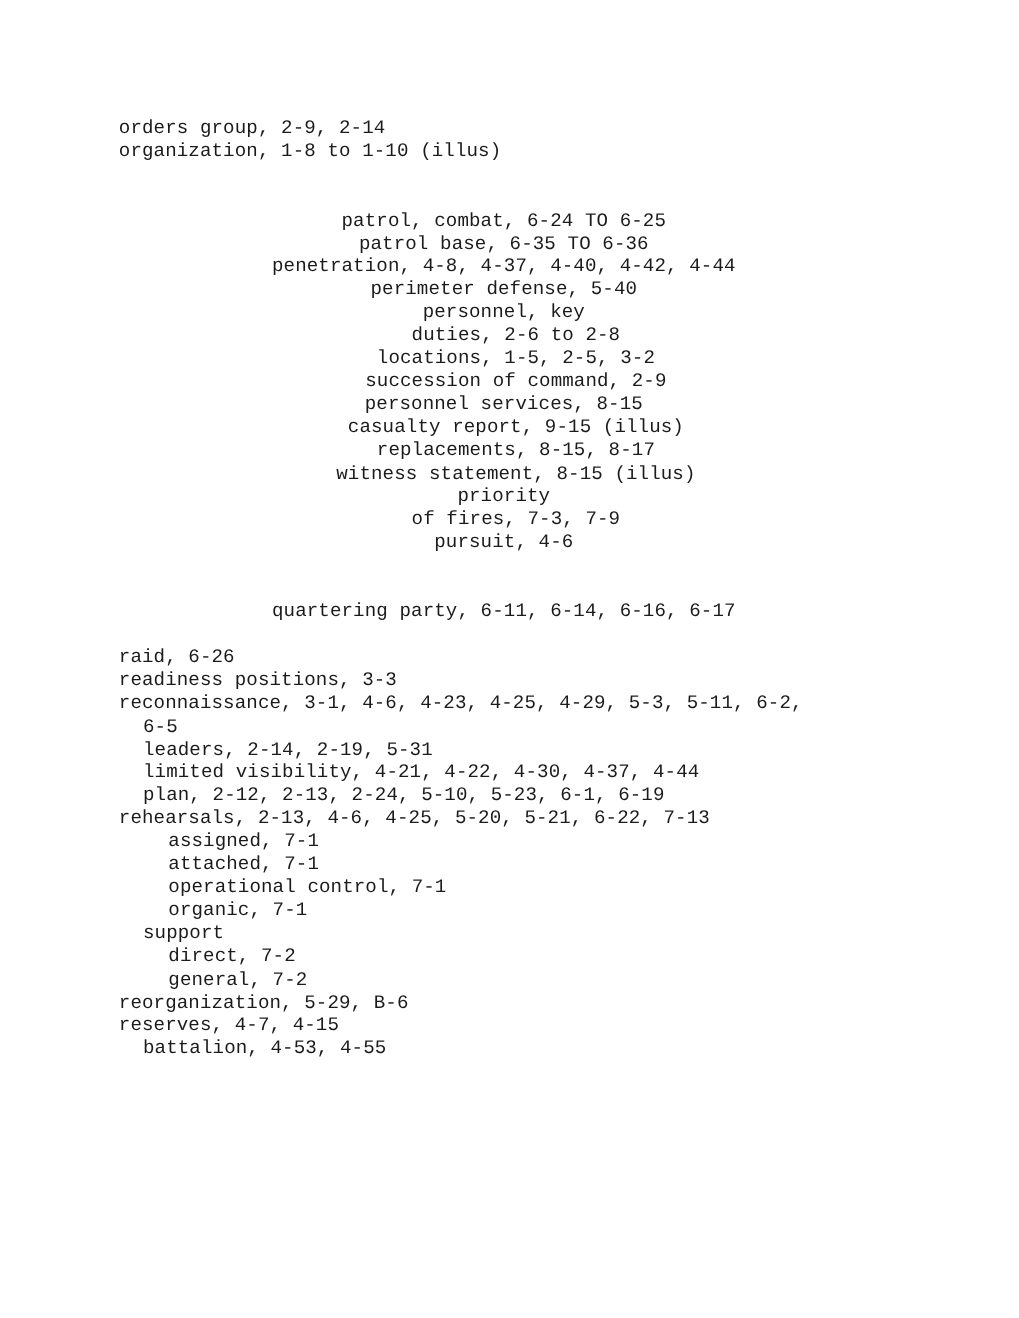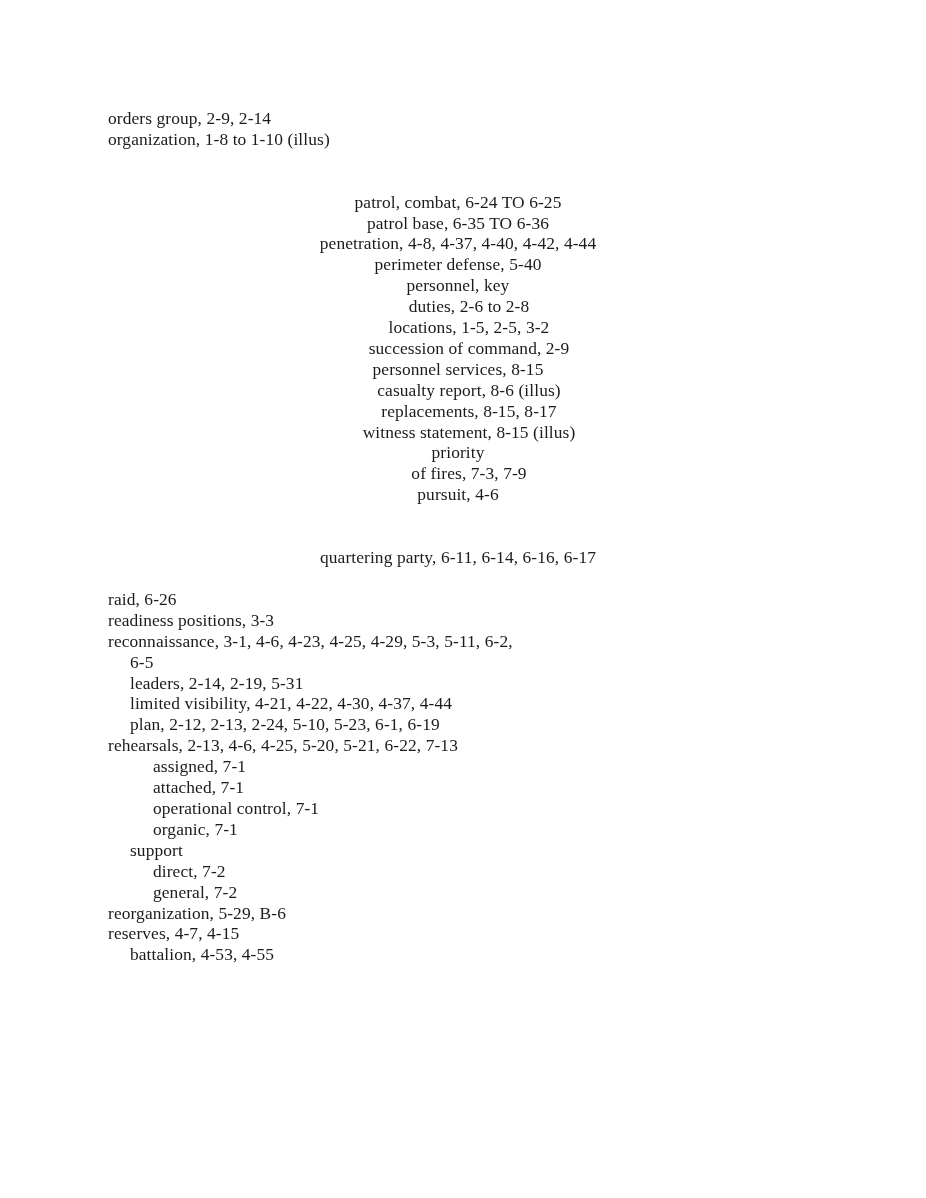--- a/index.html
+++ b/index.html
@@ -6,21 +6,21 @@
     margin: 0;
     padding: 0;
     background: #ffffff;
   }
   .page {
     position: relative;
     width: 926px;
     height: 1198px;
     background: #ffffff;
     overflow: hidden;
-    font-family: Liberation Serif, serif;
+    font-family: Liberation Mono, monospace;
     color: #1b1b1b;
   }
   .text-block {
     position: absolute;
     left: 108px;
     top: 108px;
     width: 700px;
   }
   .line {
     font-size: 17.4px;
@@ -47,21 +47,21 @@
     <div class="section gap-2">
         <div class="line indent-0">patrol, combat, 6-24 TO 6-25</div>
         <div class="line indent-0">patrol base, 6-35 TO 6-36</div>
         <div class="line indent-0">penetration, 4-8, 4-37, 4-40, 4-42, 4-44</div>
         <div class="line indent-0">perimeter defense, 5-40</div>
         <div class="line indent-0">personnel, key</div>
         <div class="line indent-1">duties, 2-6 to 2-8</div>
         <div class="line indent-1">locations, 1-5, 2-5, 3-2</div>
         <div class="line indent-1">succession of command, 2-9</div>
         <div class="line indent-0">personnel services, 8-15</div>
-        <div class="line indent-1">casualty report, 8-6 (illus)</div>
+        <div class="line indent-1">casualty report, 9-15 (illus)</div>
         <div class="line indent-1">replacements, 8-15, 8-17</div>
         <div class="line indent-1">witness statement, 8-15 (illus)</div>
         <div class="line indent-0">priority</div>
         <div class="line indent-1">of fires, 7-3, 7-9</div>
         <div class="line indent-0">pursuit, 4-6</div>
       </div>
     <div class="section gap-2">
         <div class="line indent-0">quartering party, 6-11, 6-14, 6-16, 6-17</div>
       </div>
     <div class="section gap-1">

